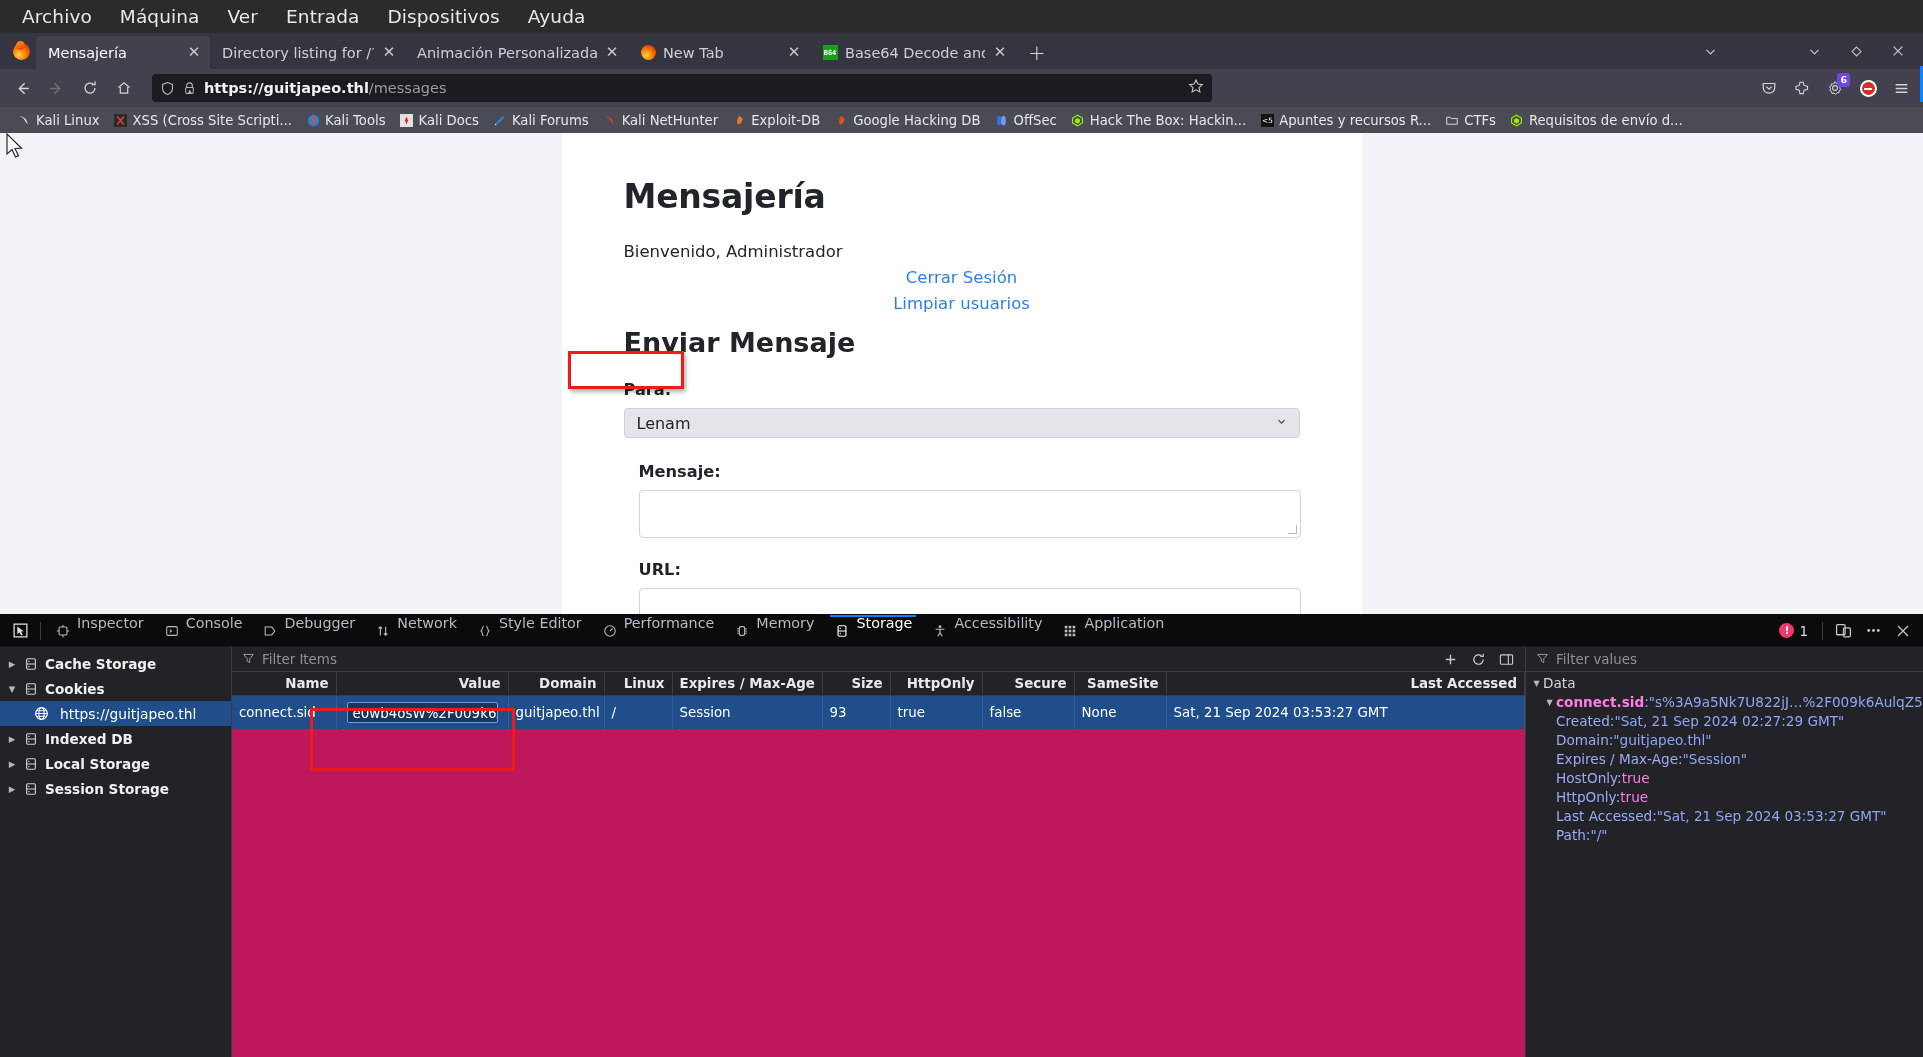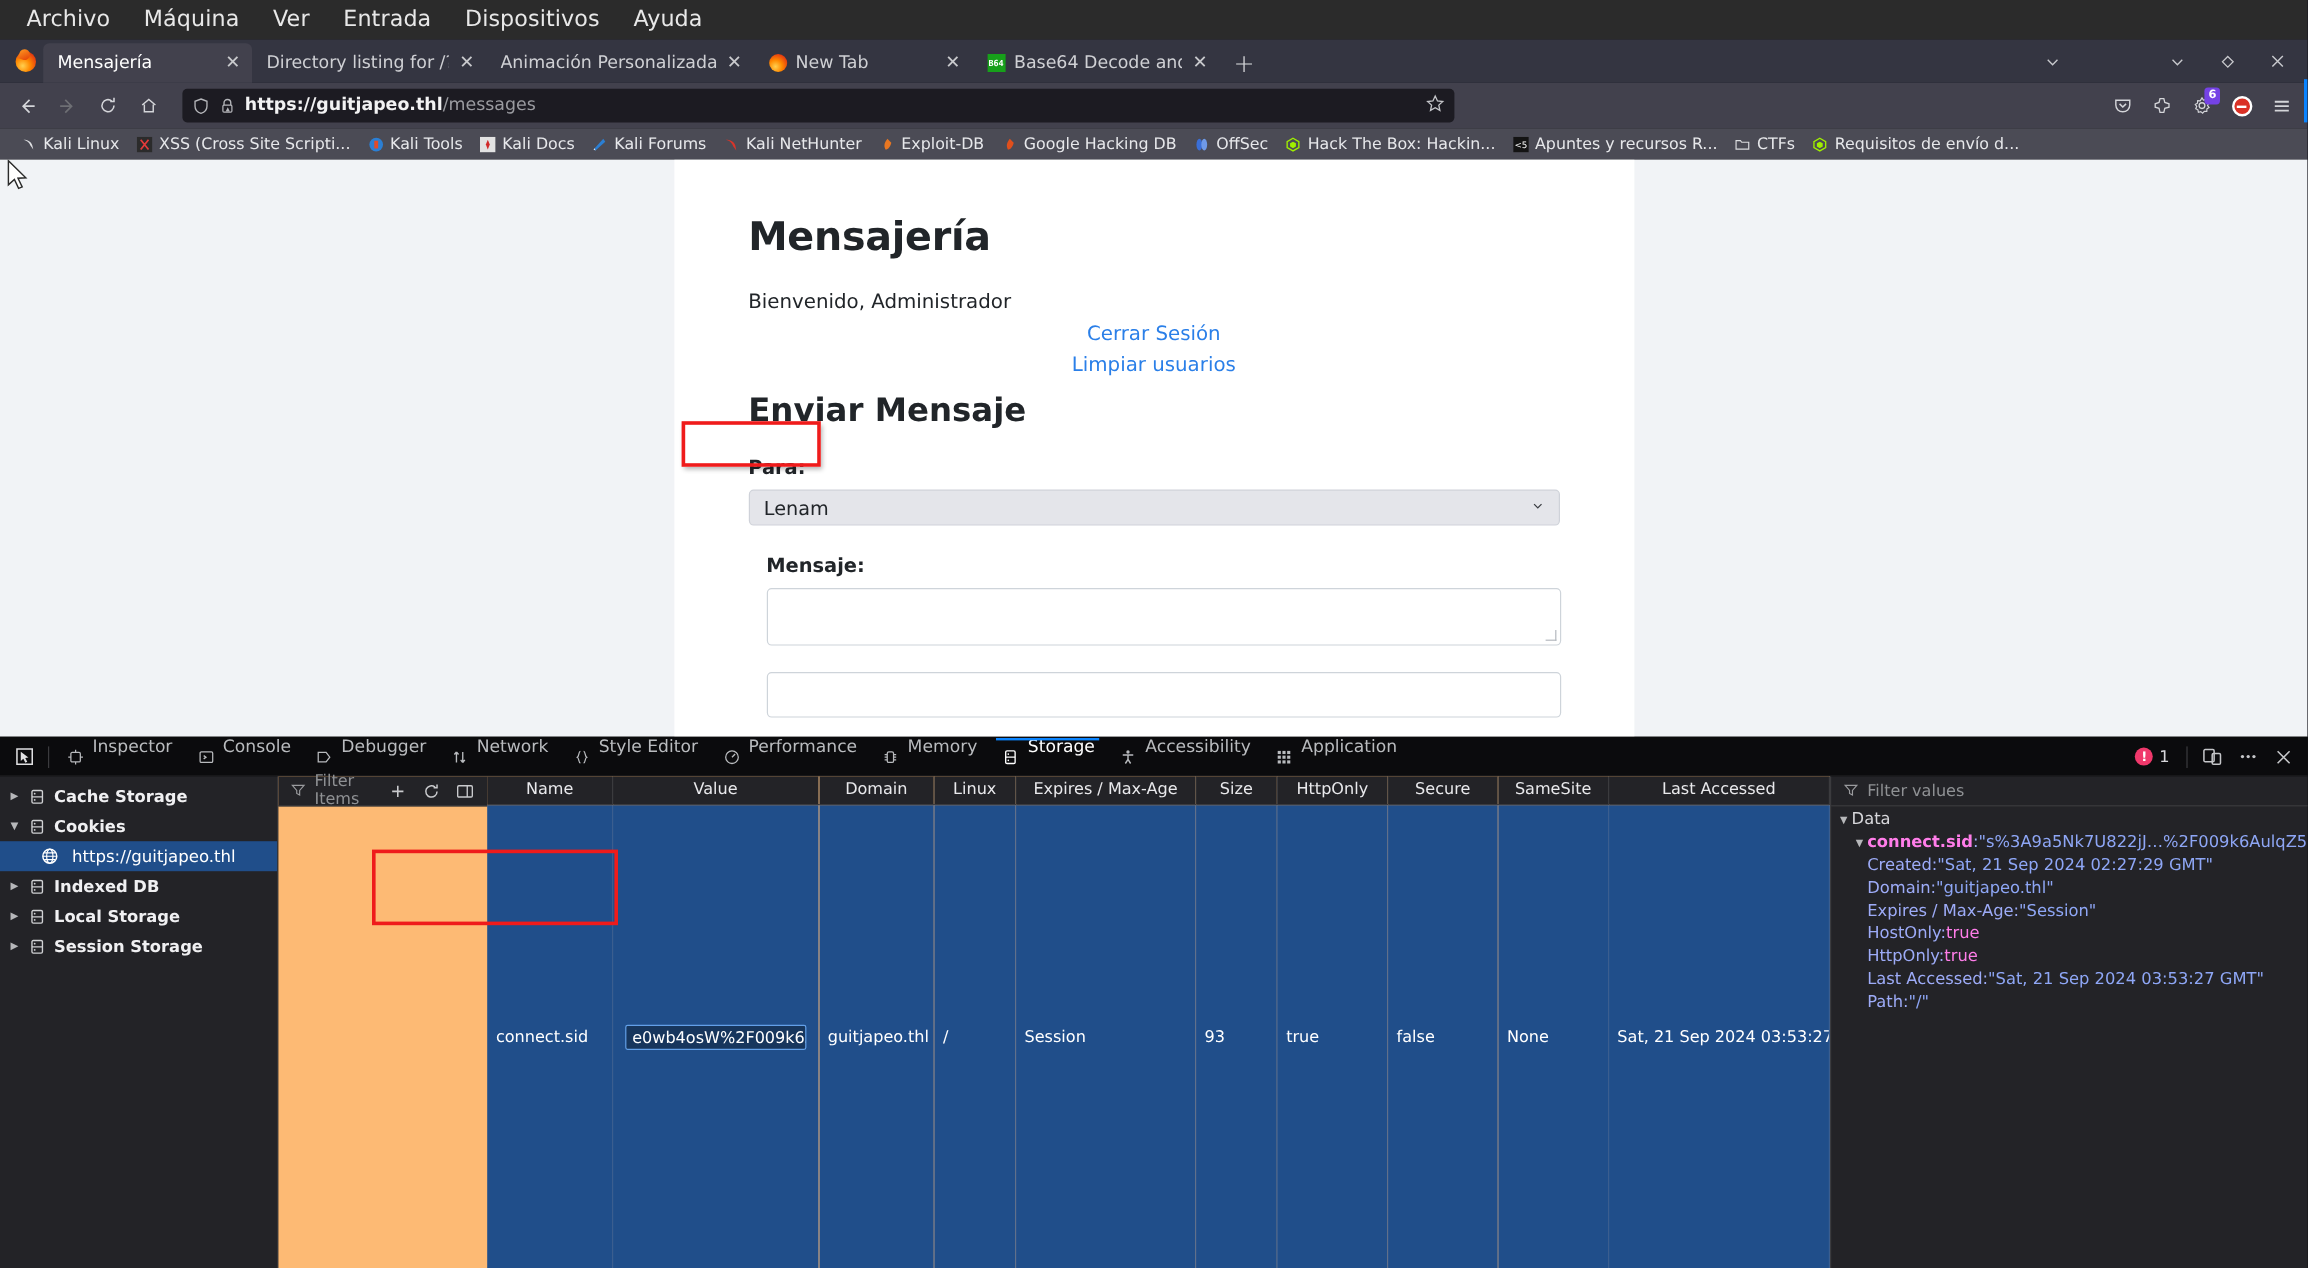--- a/index.html
+++ b/index.html
@@ -436,23 +436,23 @@
     color: #b6b7ba;
     font-size: 8.5px;
     display: flex; align-items: center; justify-content: center;
   }
   .db-icon { width: 15px; flex: 0 0 15px; display:flex; align-items:center; }
   .globe-icon { width: 16px; flex: 0 0 16px; display:flex; align-items:center; }
 
   .storage-main {
     flex: 1;
     display: flex;
-    flex-direction: row;
+    flex-direction: column;
     min-width: 0;
-    background: #fdba74;
+    background: #be185d;
   }
   .filter-bar {
     height: 25px;
     background: #232327;
     border-bottom: 1px solid #3b3b3e;
     display: flex;
     align-items: center;
     gap: 7px;
     padding-left: 10px;
   }
@@ -462,22 +462,22 @@
 
   table.cookie-table {
     width: 100%;
     border-collapse: collapse;
     table-layout: fixed;
   }
   table.cookie-table th {
     background: #232327;
     color: #e9e9ec;
     font-size: 13.4px;
-    font-weight: 400;
-    text-align: center;
+    font-weight: 700;
+    text-align: right;
     padding: 4px 7px;
     border-right: 1px solid #3b3b3e;
     border-bottom: 1px solid #3b3b3e;
     height: 23px;
     white-space: nowrap;
     overflow: hidden;
   }
   table.cookie-table td {
     font-size: 13.4px;
     color: #ffffff;
@@ -850,20 +850,21 @@
               <path d="M3.5 6 L8 10.5 L12.5 6" stroke="currentColor" stroke-width="1.6" fill="none"></path>
             </svg>
         </span>
       </div>
     </div>
 
     <div class="mensaje-group">
       <div class="field-label">Mensaje:</div>
       <div class="ta-box"></div>
 
+      <div class="field-label">URL:</div>
       <div class="input-box"></div>
 
     </div>
   </div>
 
   <div class="hl-box" style="left:568px; top:218px; width:116px; height:38px;"></div>
 
   <svg class="cursor-arrow" style="left:4px; top:-2px;" width="22" height="30" viewBox="0 0 22 30">
     <path d="M3 3 L3 23 L8 18.5 L11.5 26 L14.5 24.7 L11 17.5 L17.5 17.2 Z" fill="#ffffff" stroke="#2b2b2b" stroke-width="1.2"></path>
   </svg>

